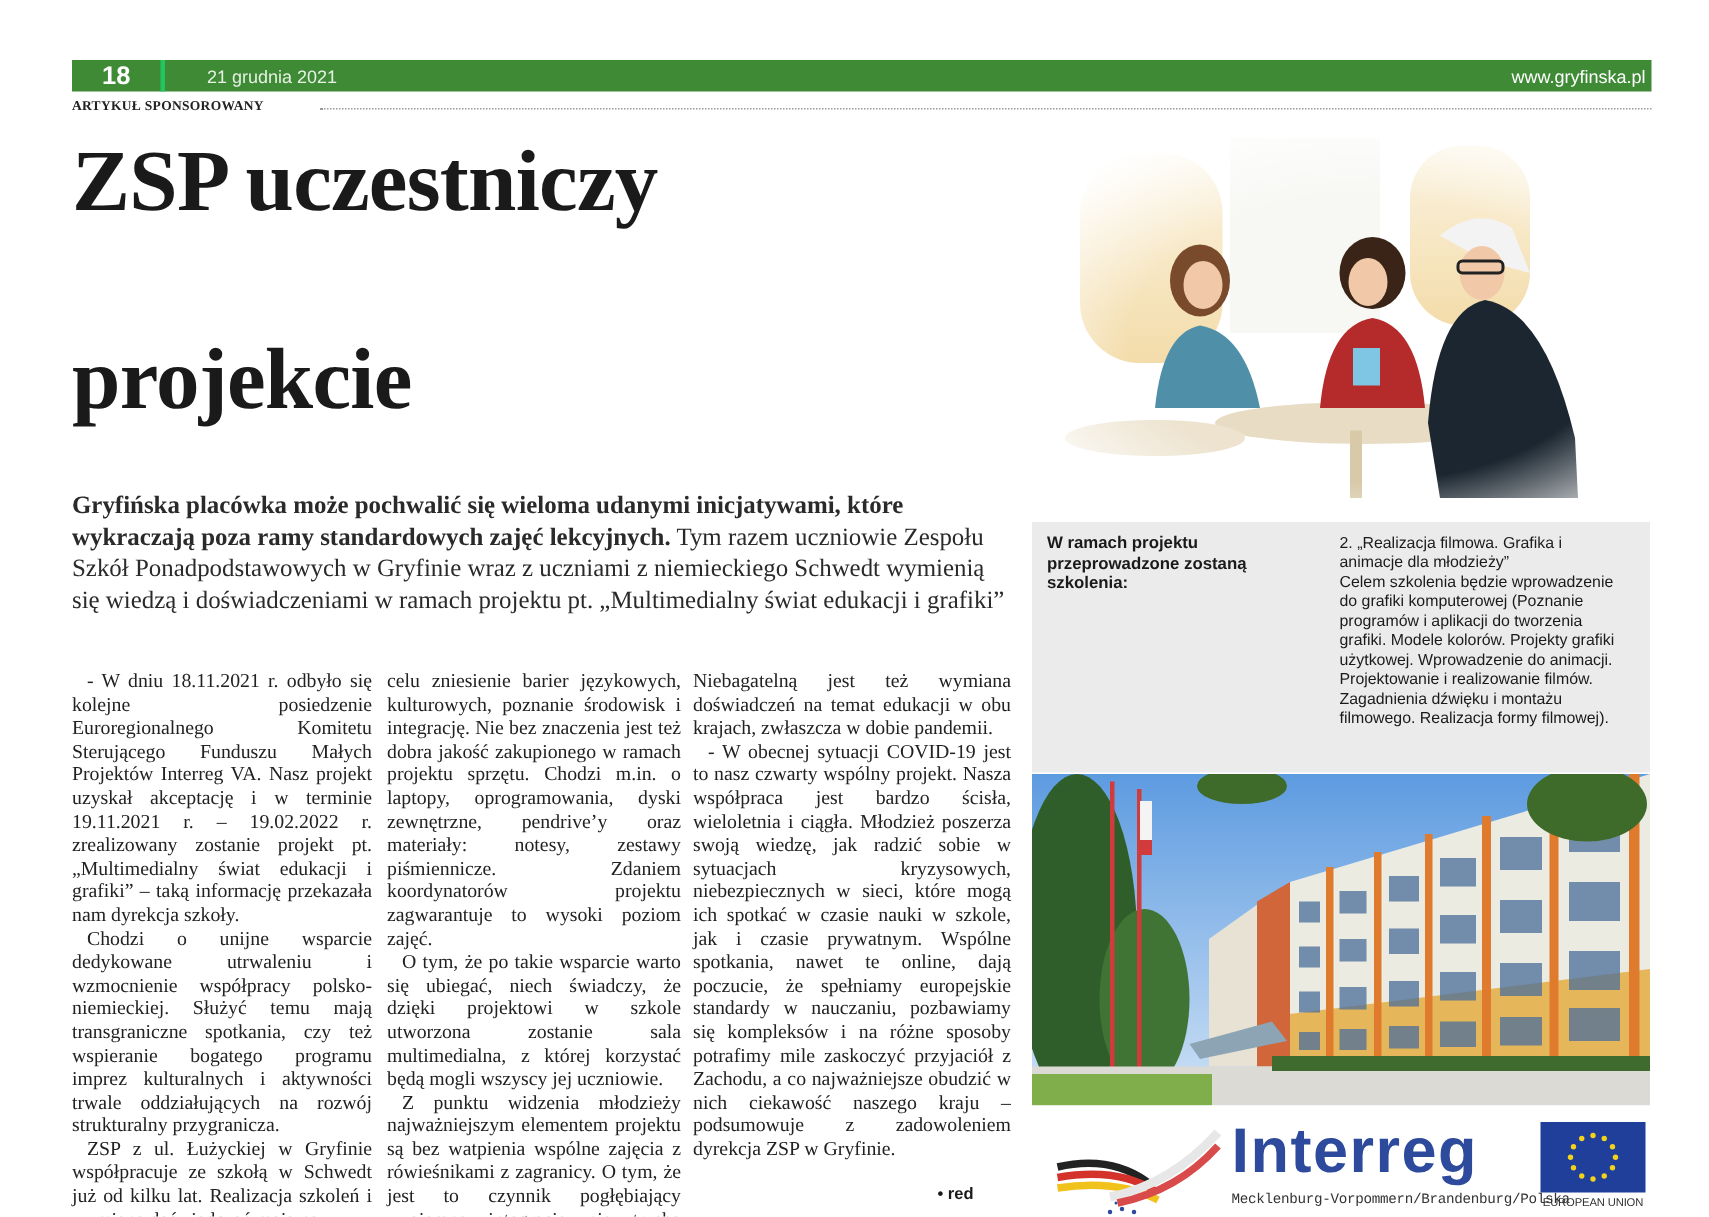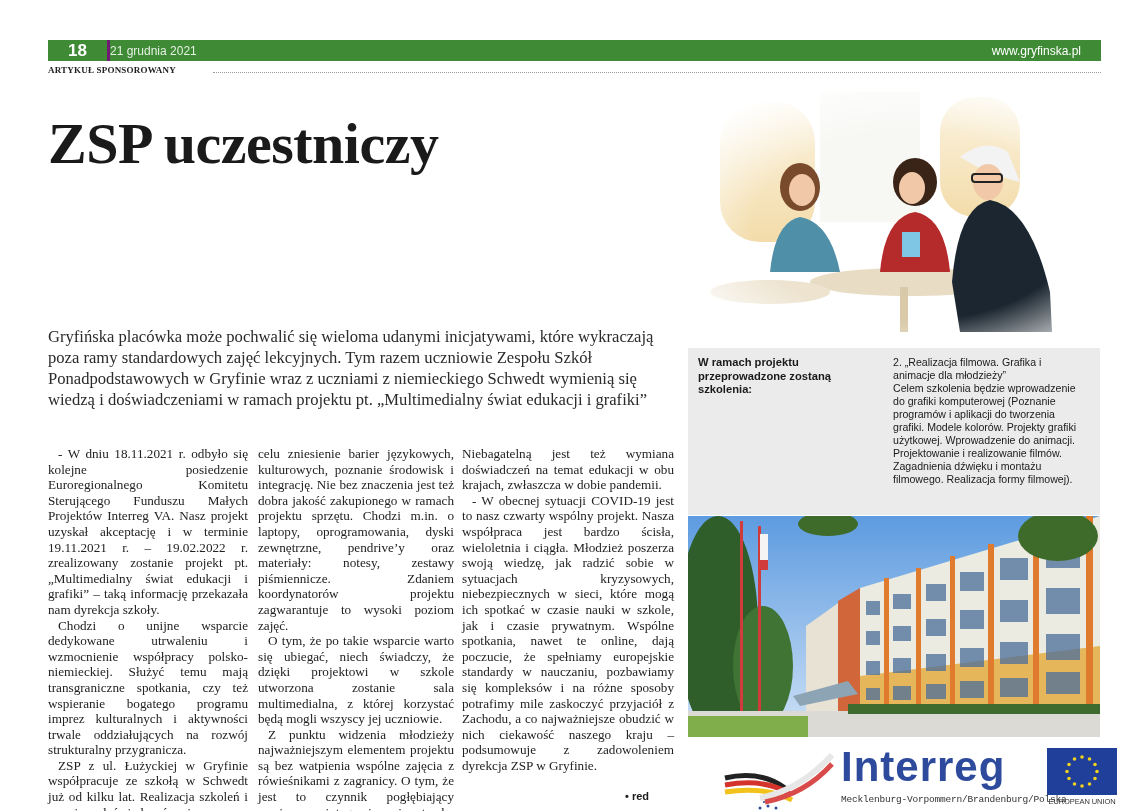--- a/index.html
+++ b/index.html
@@ -1,52 +1,52 @@
 <!DOCTYPE html>
 <html><head>
 <meta charset="utf-8">
 <style>
   * { box-sizing: border-box; margin: 0; padding: 0; }
   html, body { width: 1139px; height: 811px; overflow: hidden; background: #ffffff; }
   body { position: relative; font-family: "Liberation Serif", serif; color: #1a1a1a; }
 
   .topbar { position: absolute; left: 48px; top: 40px; width: 1053px; height: 21px; background: #3e8a35; display: flex; align-items: center; }
-  .page-num { width: 62px; height: 21px; display: flex; align-items: center; justify-content: center; color: #fff; font-family: "Liberation Sans", sans-serif; font-size: 17px; font-weight: bold; border-right: 3px solid #701a75; }
-  .date { color: #e6f2e3; font-family: "Liberation Sans", sans-serif; font-size: 12px; }
-  .url { margin-left: auto; margin-right: 20px; color: #ffffff; font-family: "Liberation Sans", sans-serif; font-size: 12px; }
+  .page-num { width: 62px; height: 21px; display: flex; align-items: center; justify-content: center; color: #fff; font-family: "Liberation Sans", sans-serif; font-size: 17px; font-weight: bold; border-right: 3px solid #22c55e; }
+  .date { margin-left: 28px; color: #e6f2e3; font-family: "Liberation Sans", sans-serif; font-size: 12px; }
+  .url { margin-left: auto; margin-right: 4px; color: #ffffff; font-family: "Liberation Sans", sans-serif; font-size: 12px; }
 
   .section-label { position: absolute; left: 48px; top: 64px; width: 1053px; height: 12px; display: flex; align-items: center; gap: 33px; }
   .section-label span.lbl { font-family: "Liberation Serif", serif; font-size: 9px; font-weight: bold; letter-spacing: 0.2px; white-space: nowrap; color: #222; }
   .section-label .dots { flex: 1; margin-left: 4px; border-bottom: 1px dotted #9a9a9a; height: 6px; }
 
-  .headline { position: absolute; left: 48px; top: 111px; width: 630px; font-family: "Liberation Serif", serif; font-weight: bold; font-size: 58px; line-height: 66px; color: #1a1a1a; letter-spacing: -0.5px; }
+  .headline { position: absolute; left: 48px; top: 88px; width: 630px; font-family: "Liberation Serif", serif; font-weight: bold; font-size: 58px; line-height: 66px; color: #1a1a1a; letter-spacing: -0.5px; }
 
   .lead { position: absolute; left: 48px; top: 326px; width: 630px; font-size: 16.6px; line-height: 21px; color: #2a2a2a; }
-  .lead b { font-weight: normal; }
+  .lead b { font-weight: bold; }
 
   .col { position: absolute; top: 446px; font-size: 13.2px; line-height: 15.6px; text-align: justify; hyphens: manual; color: #222; }
   .col p { text-indent: 10px; }
   .col p.noindent { text-indent: 0; }
   .col1 { left: 48px; width: 200px; }
   .col2 { left: 258px; width: 196px; }
   .col3 { left: 462px; width: 212px; }
   .signature { position: absolute; left: 600px; top: 790px; width: 74px; text-align: center; font-family: "Liberation Sans", sans-serif; font-weight: bold; font-size: 11px; }
 
   .photo-students { position: absolute; left: 690px; top: 82px; width: 449px; height: 262px; overflow: hidden; }
   .photo-students svg { width: 100%; height: 100%; display: block; }
 
   .infobox { position: absolute; left: 688px; top: 348px; width: 412px; height: 167px; background: #ebebeb; display: flex; padding: 8px 20px 6px 10px; font-family: "Liberation Sans", sans-serif; font-size: 10.6px; line-height: 13px; color: #1a1a1a; }
   .infobox .ic { width: 50%; padding-right: 8px; }
   .infobox .ic:last-child { padding-left: 4px; padding-right: 2px; }
   .infobox .ititle { font-weight: bold; font-size: 11.2px; line-height: 13.6px; }
 
   .photo-building { position: absolute; left: 688px; top: 516px; width: 412px; height: 221px; overflow: hidden; }
   .photo-building svg { width: 100%; height: 100%; display: block; }
 
-  .logos { position: absolute; left: 720px; top: 744px; width: 400px; height: 67px; }
+  .logos { position: absolute; left: 700px; top: 744px; width: 400px; height: 67px; }
   .flag-swoosh { position: absolute; left: 0; top: 6px; width: 115px; height: 60px; }
   .interreg-word { position: absolute; left: 121px; top: 0px; font-family: "Liberation Sans", sans-serif; font-weight: bold; font-size: 42px; line-height: 46px; color: #2d4a9c; letter-spacing: 1px; }
   .interreg-sub { position: absolute; left: 121px; top: 50px; font-family: Liberation Mono, monospace; font-size: 9.5px; color: #333; letter-spacing: -0.2px; white-space: nowrap; }
   .eu-flag { position: absolute; left: 327px; top: 4px; width: 70px; height: 47px; background: #1f3f9a; }
   .eu-label { position: absolute; left: 327px; top: 53px; width: 70px; text-align: center; font-family: "Liberation Sans", sans-serif; font-size: 7.5px; color: #333; letter-spacing: -0.1px; }
 </style>
 </head>
 <body>
 
 <div class="topbar">
@@ -55,20 +55,21 @@
   <div class="url">www.gryfinska.pl</div>
 </div>
 <div class="section-label">
   <span class="lbl">ARTYKUŁ SPONSOROWANY</span>
   <span class="dots"></span>
 </div>
 
 <h1 class="headline">
   <span>ZSP uczestniczy</span><br>
   <br>
+  <span>projekcie</span>
 </h1>
 
 <p class="lead"><b>Gryfińska placówka może pochwalić się wieloma udanymi inicjatywami, które wykraczają poza ramy standardowych zajęć lekcyjnych.</b><span> Tym razem uczniowie Zespołu Szkół Ponadpodstawowych w Gryfinie wraz z uczniami z niemieckiego Schwedt wymienią się wiedzą i doświadczeniami w ramach projektu pt. „Multimedialny świat edukacji i grafiki”</span></p>
 
 <div class="col col1">
   <p>- W dniu 18.11.2021 r. odbyło się kolejne posiedzenie Euroregionalnego Komitetu Sterującego Funduszu Małych Projektów Interreg VA.  Nasz projekt uzyskał akceptację i w  terminie 19.11.2021 r. – 19.02.2022 r. zrealizowany zostanie projekt pt. „Multimedialny świat edukacji i grafiki” – taką informację przekazała nam dyrekcja szkoły.</p>
   <p>Chodzi o unijne wsparcie dedykowane utrwaleniu i wzmocnienie współpracy polsko-niemieckiej. Służyć temu mają transgraniczne spotkania, czy też wspieranie bogatego programu imprez kulturalnych i aktywności trwale oddziałujących na rozwój strukturalny przygranicza.</p>
   <p>ZSP z ul. Łużyckiej w Gryfinie współpracuje ze szkołą w Schwedt już od kilku lat. Realizacja szkoleń i wymiana doświadczeń mają na</p>
 </div>
 <div class="col col2">

